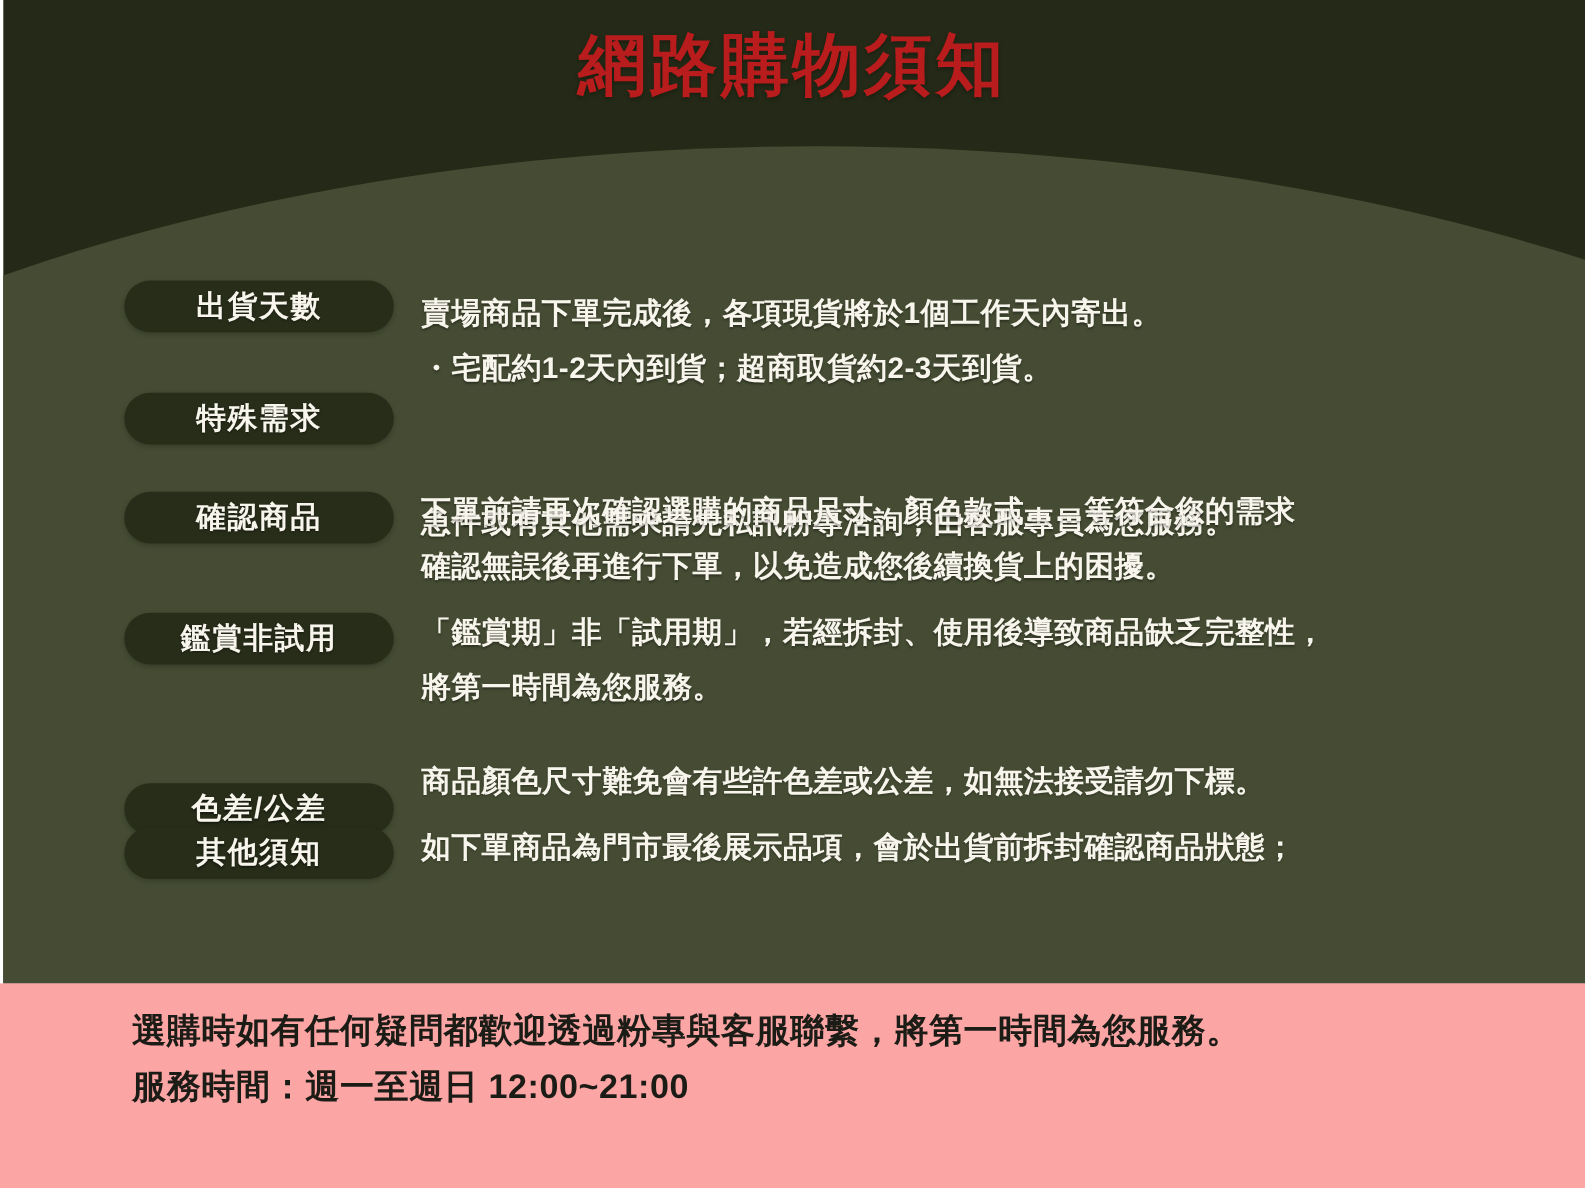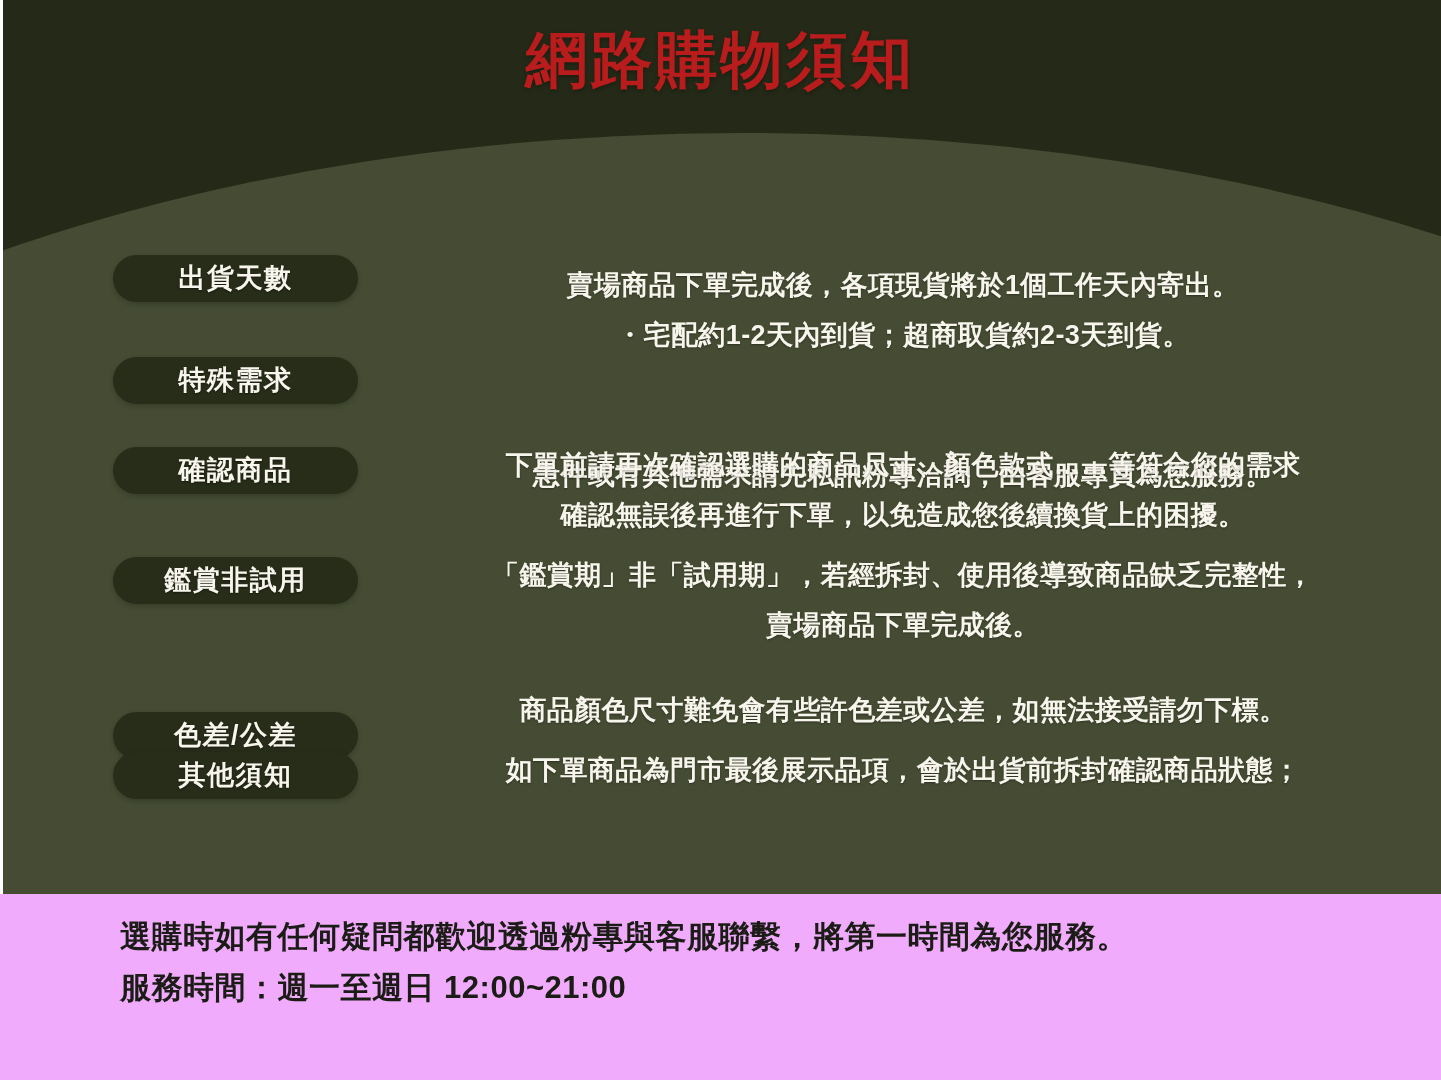--- a/index.html
+++ b/index.html
@@ -59,21 +59,20 @@
     white-space: nowrap;
   }
 
   
   .rows {
     position: absolute;
     left: 0;
     top: 0;
     width: 1441px;
     height: 894px;
-    text-align: center;
   }
 
   .row {
     position: absolute;
     left: 0;
     width: 1441px;
   }
 
   .pill {
     position: absolute;
@@ -114,21 +113,21 @@
     text-shadow: 0 1px 2px rgba(0,0,0,0.35);
   }
 
   
   .footer {
     position: absolute;
     left: 0;
     top: 894px;
     width: 1441px;
     height: 186px;
-    background: #f0abfc;
+    background: #fca5a5;
   }
 
   .footer-line {
     position: absolute;
     left: 120px;
     color: #1c1c16;
     font-size: 31px;
     font-weight: bold;
     letter-spacing: 0.5px;
     line-height: 1;
@@ -175,21 +174,21 @@
           <div class="body-line">下單前請再次確認選購的商品尺寸、顏色款式……等符合您的需求</div>
           <div class="body-line">確認無誤後再進行下單，以免造成您後續換貨上的困擾。</div>
         </div>
       </div>
       <div class="row" style="top: 0px;">
         <div class="pill" style="top: 557px;">
           <span class="pill-label">鑑賞非試用</span>
         </div>
         <div class="body-lines" style="top: 550px;">
           <div class="body-line">「鑑賞期」非「試用期」，若經拆封、使用後導致商品缺乏完整性，</div>
-          <div class="body-line">賣場商品下單完成後。</div>
+          <div class="body-line">將第一時間為您服務。</div>
         </div>
       </div>
       <div class="row" style="top: 0px;">
         <div class="pill" style="top: 692px; margin-top: 20px;">
           <span class="pill-label">色差/公差</span>
         </div>
         <div class="body-lines" style="top: 685px;">
           <div class="body-line">商品顏色尺寸難免會有些許色差或公差，如無法接受請勿下標。</div>
         </div>
       </div>

